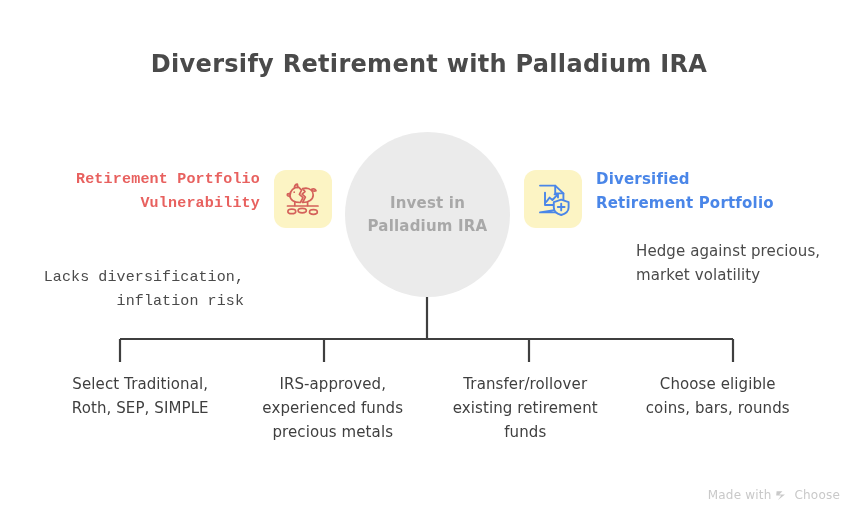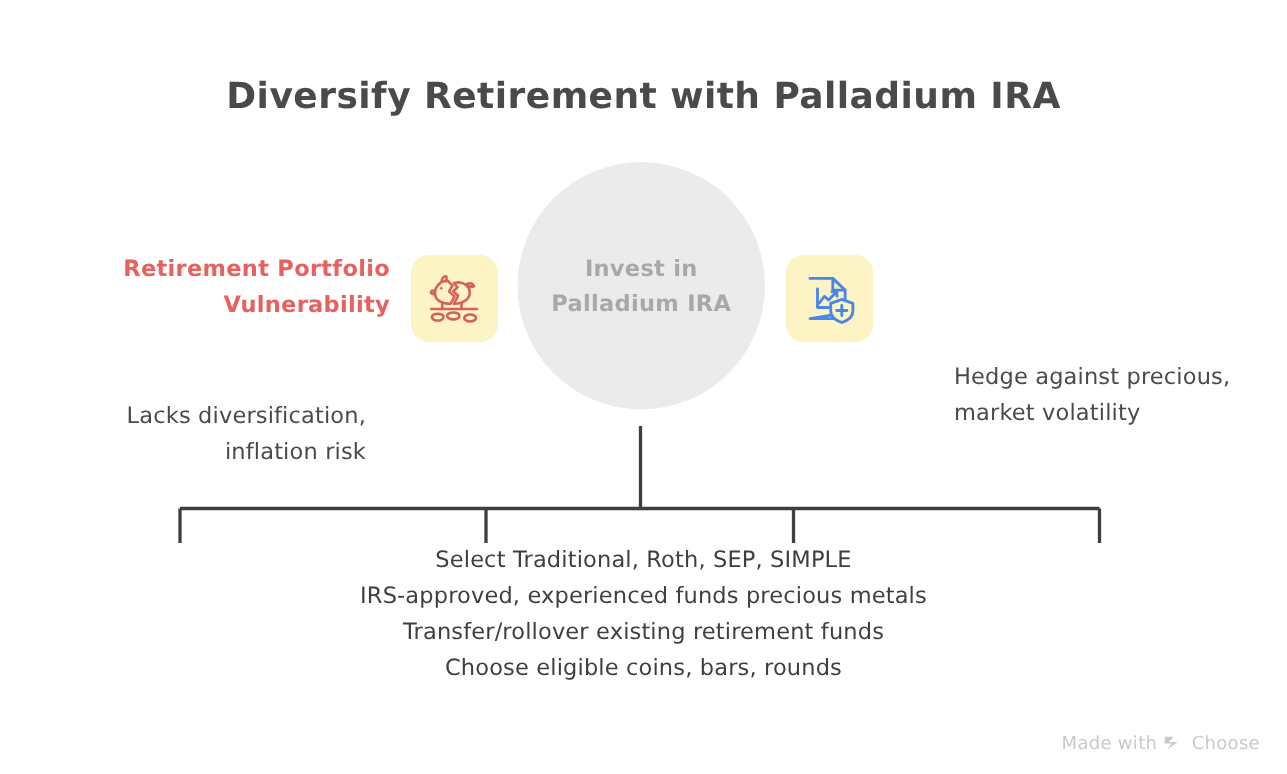--- a/index.html
+++ b/index.html
@@ -32,21 +32,21 @@
     font-size: 24px;
     font-weight: 700;
     letter-spacing: 0.3px;
     color: #4a4a4a;
   }
 
   
   .hub {
     position: absolute;
     left: 345px;
-    top: 108px;
+    top: 132px;
     width: 165px;
     height: 165px;
     border-radius: 50%;
     background: #ebebeb;
     display: flex;
     align-items: center;
     justify-content: center;
   }
   .hub-label {
     font-size: 15px;
@@ -56,21 +56,21 @@
     text-align: center;
     letter-spacing: 0.2px;
   }
 
   
   .side {
     position: absolute;
     top: 168px;
     width: 310px;
   }
-  .side-left  { left: 22px;  }
+  .side-left  { left: 22px; font-family: Liberation Mono, monospace;  }
   .side-right { left: 524px; }
 
   .side-top {
     display: flex;
     align-items: flex-start;
     gap: 14px;
   }
   .side-left .side-top  { justify-content: flex-end; }
   .side-right .side-top { justify-content: flex-start; }
 
@@ -114,24 +114,23 @@
     top: 0;
     width: 858px;
     height: 516px;
     pointer-events: none;
   }
 
   
   .leaf-row {
     position: absolute;
     left: 44px;
-    top: 361px;
+    top: 372px;
     width: 770px;
     display: flex;
-    flex-direction: column;
   }
   .leaf {
     flex: 1 1 0;
     text-align: center;
     padding: 0 14px;
     box-sizing: border-box;
     font-size: 15px;
     line-height: 1.6;
     color: #3f3f3f;
     letter-spacing: 0.1px;
@@ -225,20 +224,21 @@
             <path d="M13.2 23 L16.6 18.6 L19.4 21 L24.6 15.6"></path>
             <path d="M21.6 15.4 L24.9 15.3 L25 18.5"></path>
 
             <path d="M28.2 20.6 L35.6 23.2 V28.4 C35.6 32.2 32.6 34.6 28.2 36
                      C23.8 34.6 20.8 32.2 20.8 28.4 V23.2 Z" fill="#fcf4c4"></path>
 
             <path d="M28.2 24.6 V31.4 M24.8 28 H31.6"></path>
           </g>
         </svg>
       </div>
+      <div class="side-heading">Diversified Retirement Portfolio</div>
     </div>
     <div class="side-body">Hedge against precious, market volatility</div>
   </div>
 
   <div class="leaf-row">
     <div class="leaf">Select Traditional, Roth, SEP, SIMPLE</div>
     <div class="leaf">IRS-approved, experienced funds precious metals</div>
     <div class="leaf">Transfer/rollover existing retirement funds</div>
     <div class="leaf">Choose eligible coins, bars, rounds</div>
   </div>

